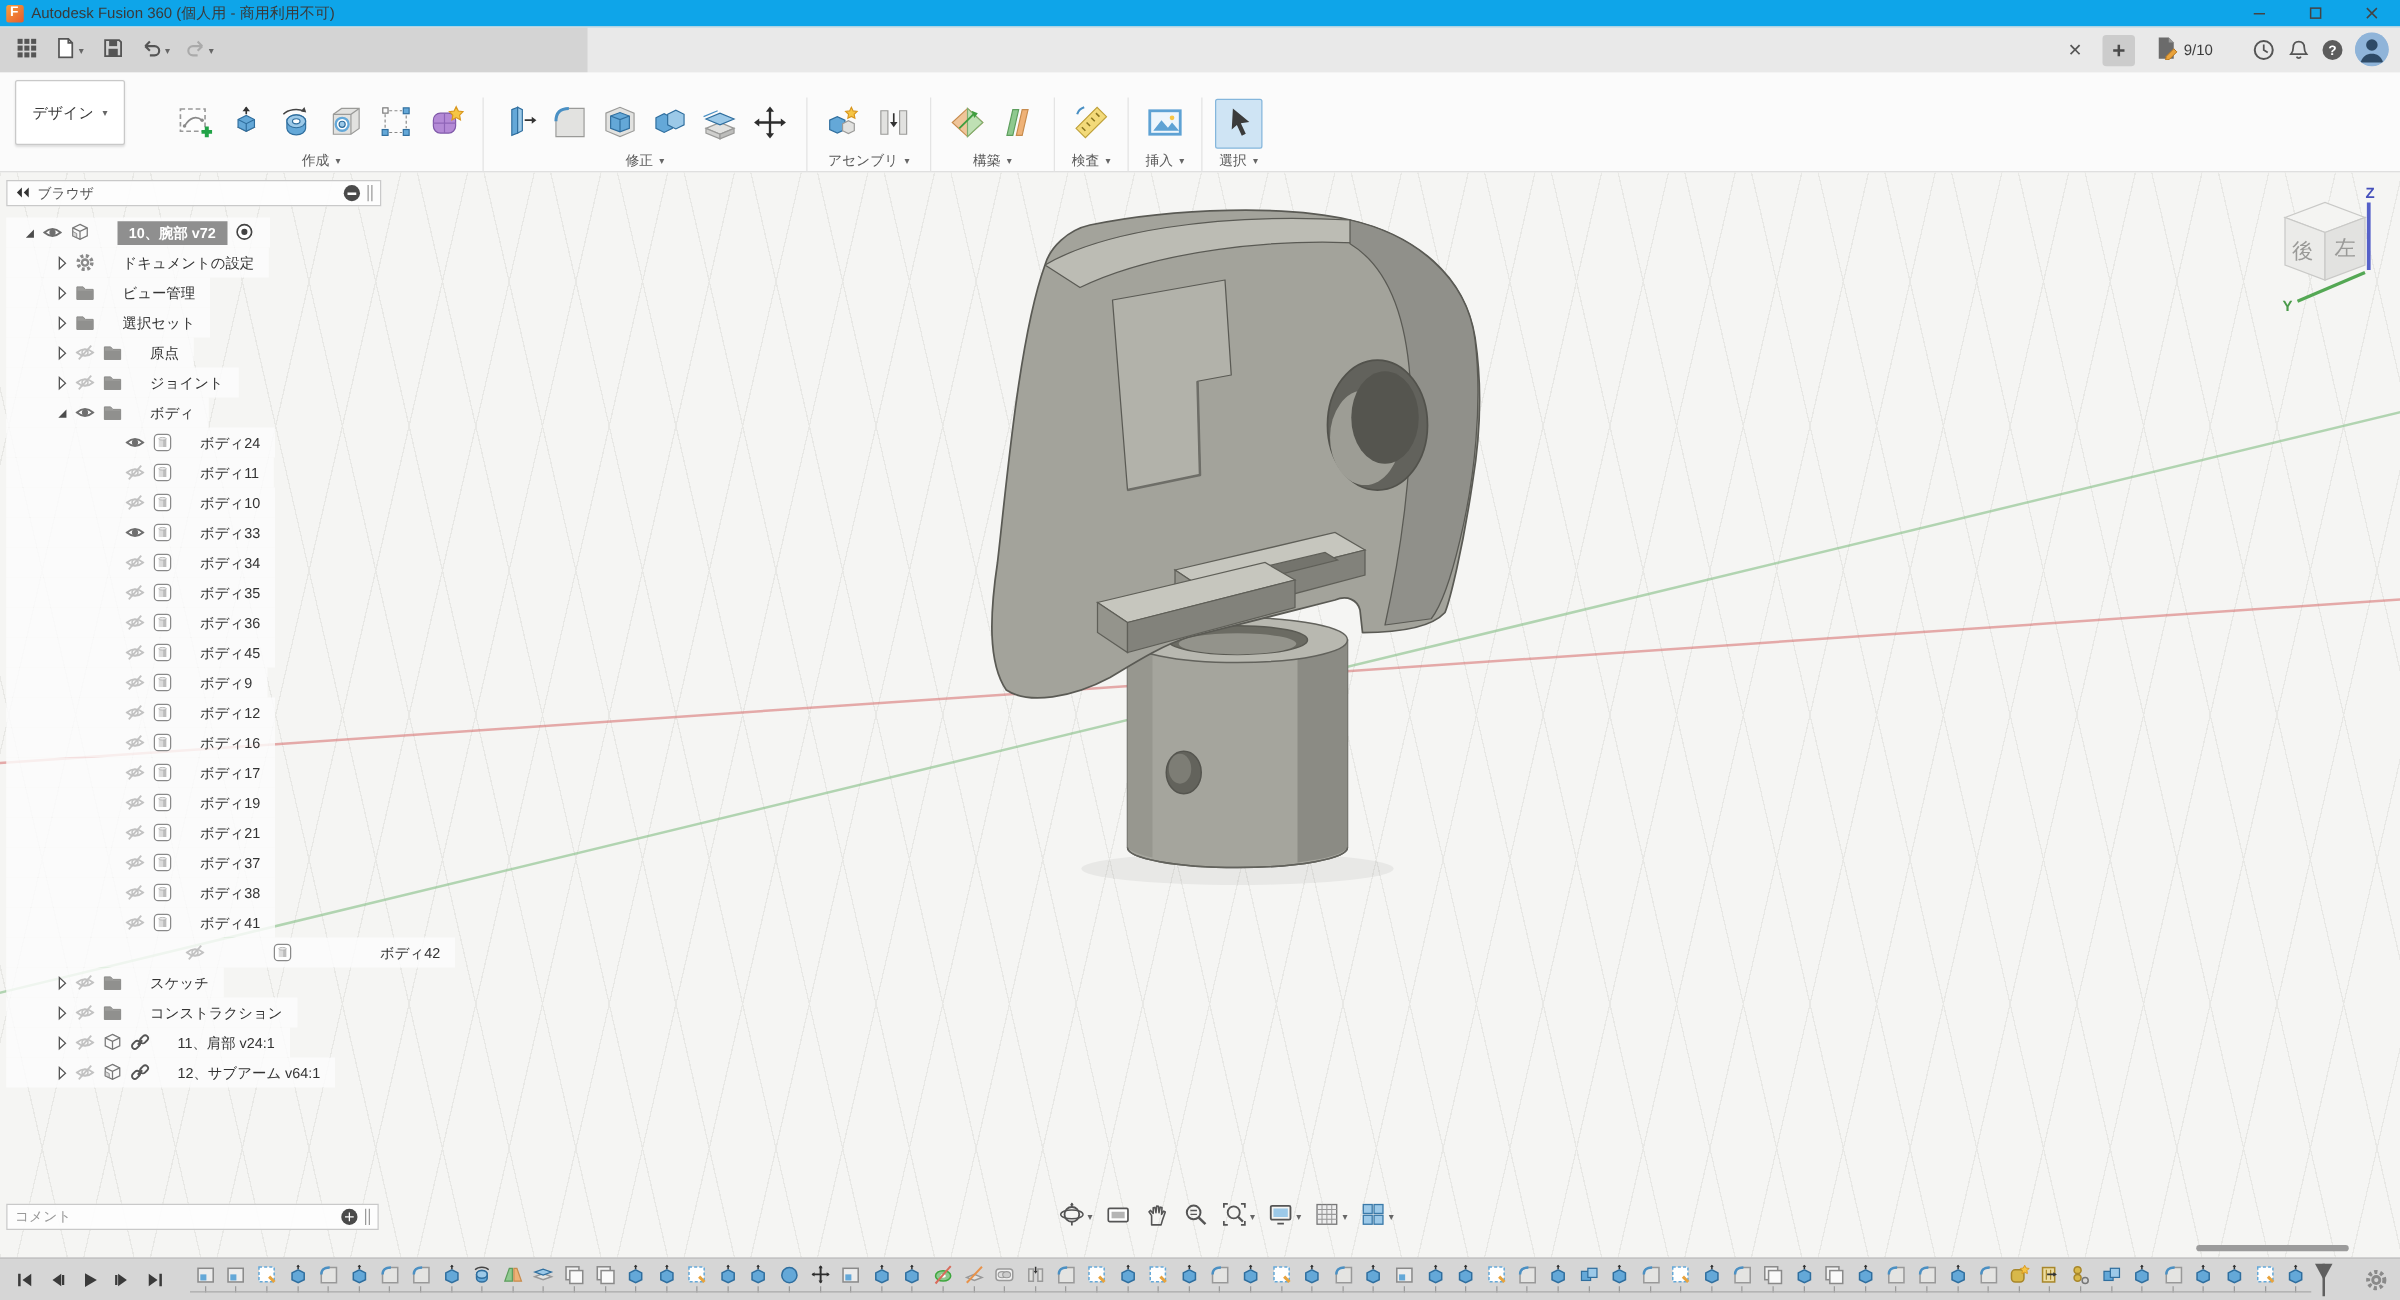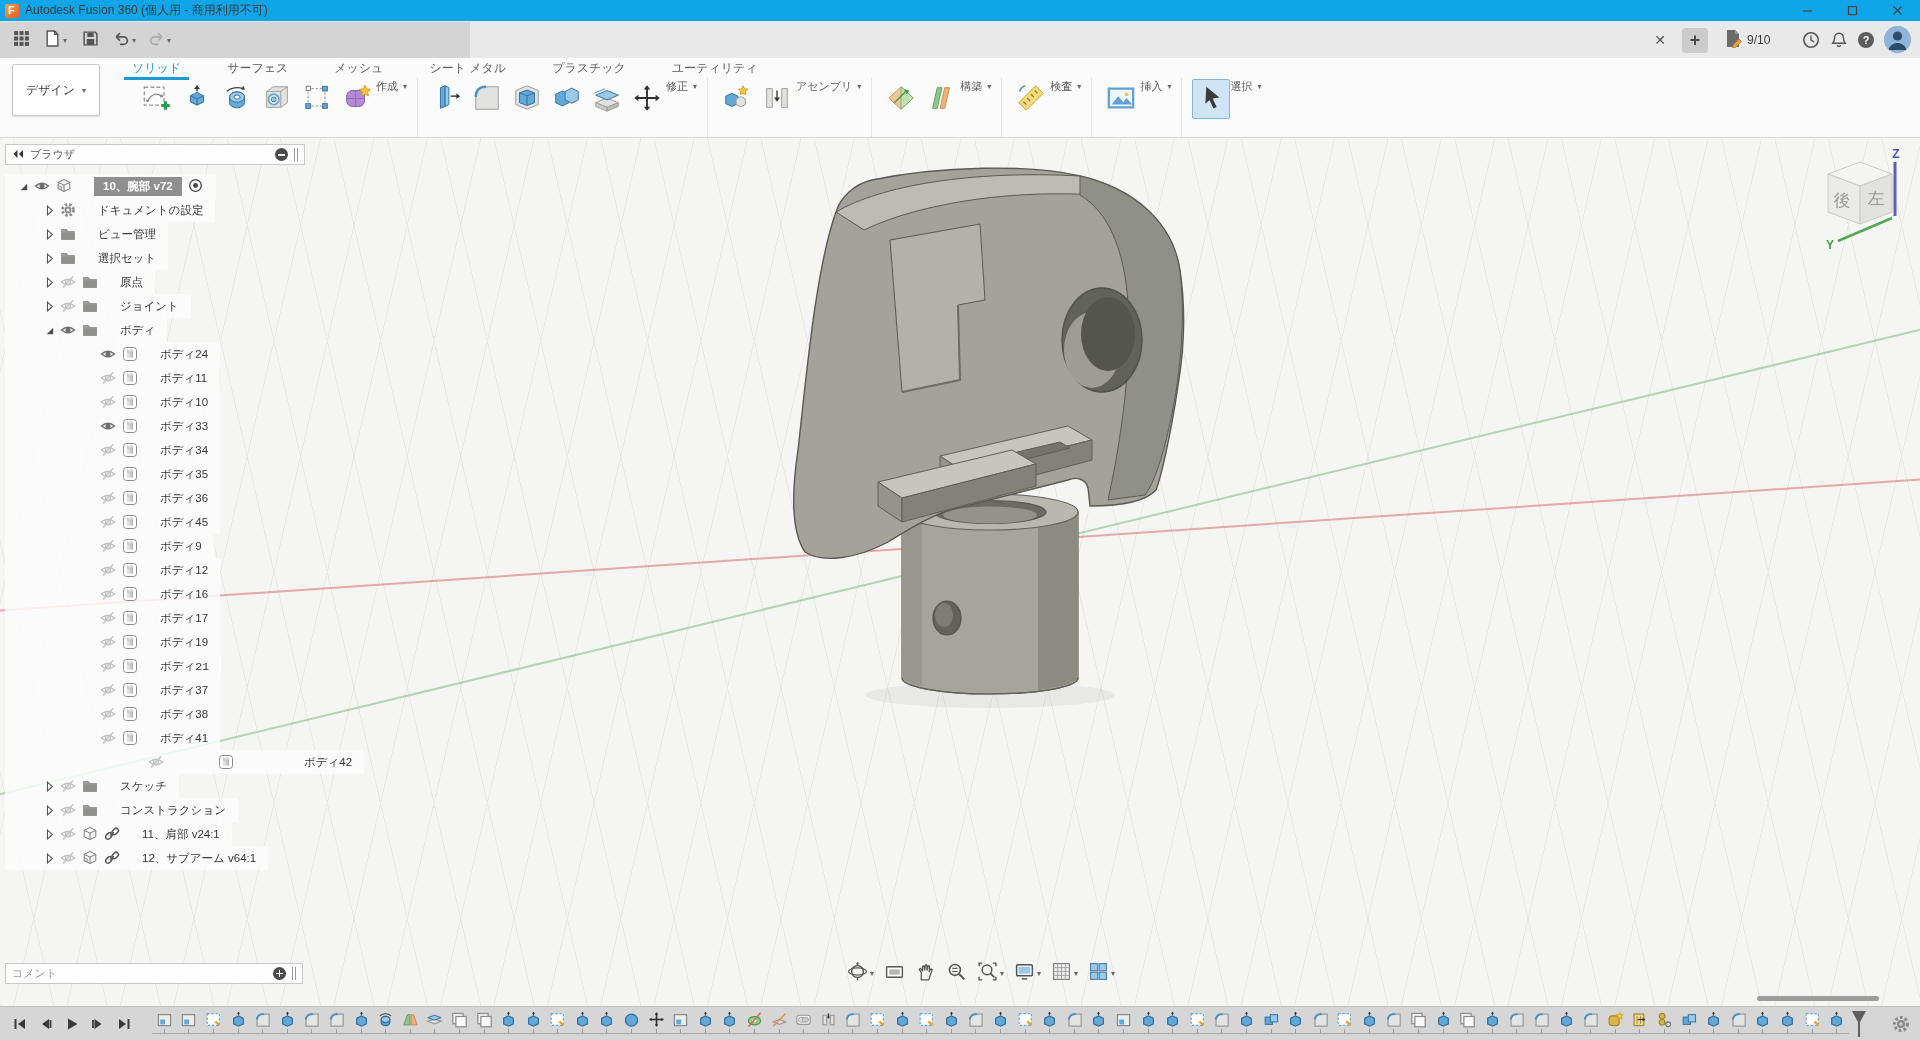--- a/index.html
+++ b/index.html
@@ -50,21 +50,21 @@
   .ribbon { position:absolute; top:58px; left:0; width:1920px; height:80px; background:#fbfbfb;
     border-bottom:1px solid #d6d6d6; }
   .ribbon-tabs { position:absolute; left:128px; top:0; height:20px; display:flex; gap:38px; }
   .rtab { font-size:12px; color:#5a5a5a; padding:2px 4px; position:relative; white-space:nowrap; }
   .rtab.active { color:#1a9bd7; }
   .rtab.active::after { content:""; position:absolute; left:-4px; right:-4px; bottom:-2px; height:3px; background:#1a9bd7; }
   .workspace-btn { position:absolute; left:12px; top:6px; width:88px; height:52px; background:#fff;
     border:1px solid #c9c9c9; border-radius:2px; box-shadow:0 1px 2px rgba(0,0,0,.12);
     display:flex; align-items:center; justify-content:center; gap:5px; font-size:12px; color:#3a3a3a; }
   .ribbon-groups { position:absolute; left:128px; top:20px; height:59px; display:flex; }
-  .rgroup { display:flex; flex-direction:row; align-items:flex-start; padding:0 10px;
+  .rgroup { display:flex; flex-direction:column; align-items:center; padding:0 10px;
     border-right:1px solid #e4e4e4; }
   .rgroup:last-child{border-right:none;}
   .ricons { display:flex; align-items:center; height:42px; gap:2px; }
   .ribtn { width:38px; height:40px; display:flex; align-items:center; justify-content:center; border-radius:2px; }
   .ribtn.sel { background:#cfe4f4; border:1px solid #84b6dc; }
   .ribtn svg { width:30px; height:30px; }
   .rlabel { font-size:11px; color:#5a5a5a; height:17px; display:flex; align-items:center; gap:3px; white-space:nowrap; }
 
   
   .viewport { position:absolute; top:138px; left:0; width:1920px; height:868px;
@@ -232,28 +232,20 @@
     </div>
   <div class="avatar">
     <svg viewBox="0 0 27 27">
         <circle cx="13.5" cy="13.5" r="13.5" fill="#8fb4d9"></circle>
         <circle cx="13.5" cy="10" r="4.6" fill="#2e4a66"></circle>
         <path d="M4.5 24c1.5-5 5-7 9-7s7.5 2 9 7z" fill="#2e4a66"></path>
       </svg></div>
 </div>
 
 <div class="ribbon">
-  <div class="ribbon-tabs" id="ribbon-tabs">
-      <div class="rtab active">ソリッド</div>
-      <div class="rtab">サーフェス</div>
-      <div class="rtab">メッシュ</div>
-      <div class="rtab">シート メタル</div>
-      <div class="rtab">プラスチック</div>
-      <div class="rtab">ユーティリティ</div>
-    </div>
   <div class="ribbon-groups" id="ribbon-groups">
       <div class="rgroup">
         <div class="ricons">
           <div class="ribtn">
             <span><svg viewBox="0 0 32 32">
                 <rect x="2.5" y="4.5" width="21" height="19" fill="#fdfdfd" stroke="#999" stroke-width="1.4" stroke-dasharray="4 2.5"></rect>
                 <path d="M6 19 Q13 8 21 14" fill="none" stroke="#8a8a8a" stroke-width="1.4"></path>
                 <circle cx="6" cy="19" r="1.5" fill="#8a8a8a"></circle>
                 <circle cx="21" cy="14" r="1.5" fill="#8a8a8a"></circle>
                 <path d="M25 19.5v9M20.5 24h9" stroke="#21a347" stroke-width="3.4"></path>
@@ -890,21 +882,21 @@
           <span class="tico">
             <svg viewBox="0 0 16 16">
               <rect x="1.5" y="1.5" width="13" height="13" rx="3" fill="#fff" stroke="#8a8a8a"></rect>
               <path d="M5 5 h6 v6.5 h-6z" fill="#dcdcdc"></path>
               <path d="M8.5 5 h2.5 v6.5 h-2.5z" fill="#bdbdbd"></path>
               <ellipse cx="8" cy="5" rx="3" ry="1.1" fill="#ececec" stroke="#aaa" stroke-width=".6"></ellipse>
             </svg>
           </span>
           <span class="tlabel">ボディ19</span>
         </div>
-        <div class="trow" style="padding-left: 78px; font-family: Liberation Mono, monospace;">
+        <div class="trow" style="padding-left: 78px;">
           <span class="texp"></span>
           <span class="teye">
             <svg viewBox="0 0 16 16">
               <path d="M1.5 8 Q8 2.5 14.5 8 Q8 13.5 1.5 8Z" fill="none" stroke="#c2c2c2" stroke-width="1.4"></path>
               <circle cx="8" cy="8" r="2.4" fill="none" stroke="#c2c2c2" stroke-width="1.2"></circle>
               <path d="M3 13.5 13 2.5" stroke="#c2c2c2" stroke-width="1.4"></path>
             </svg>
           </span>
           <span class="tico">
             <svg viewBox="0 0 16 16">

